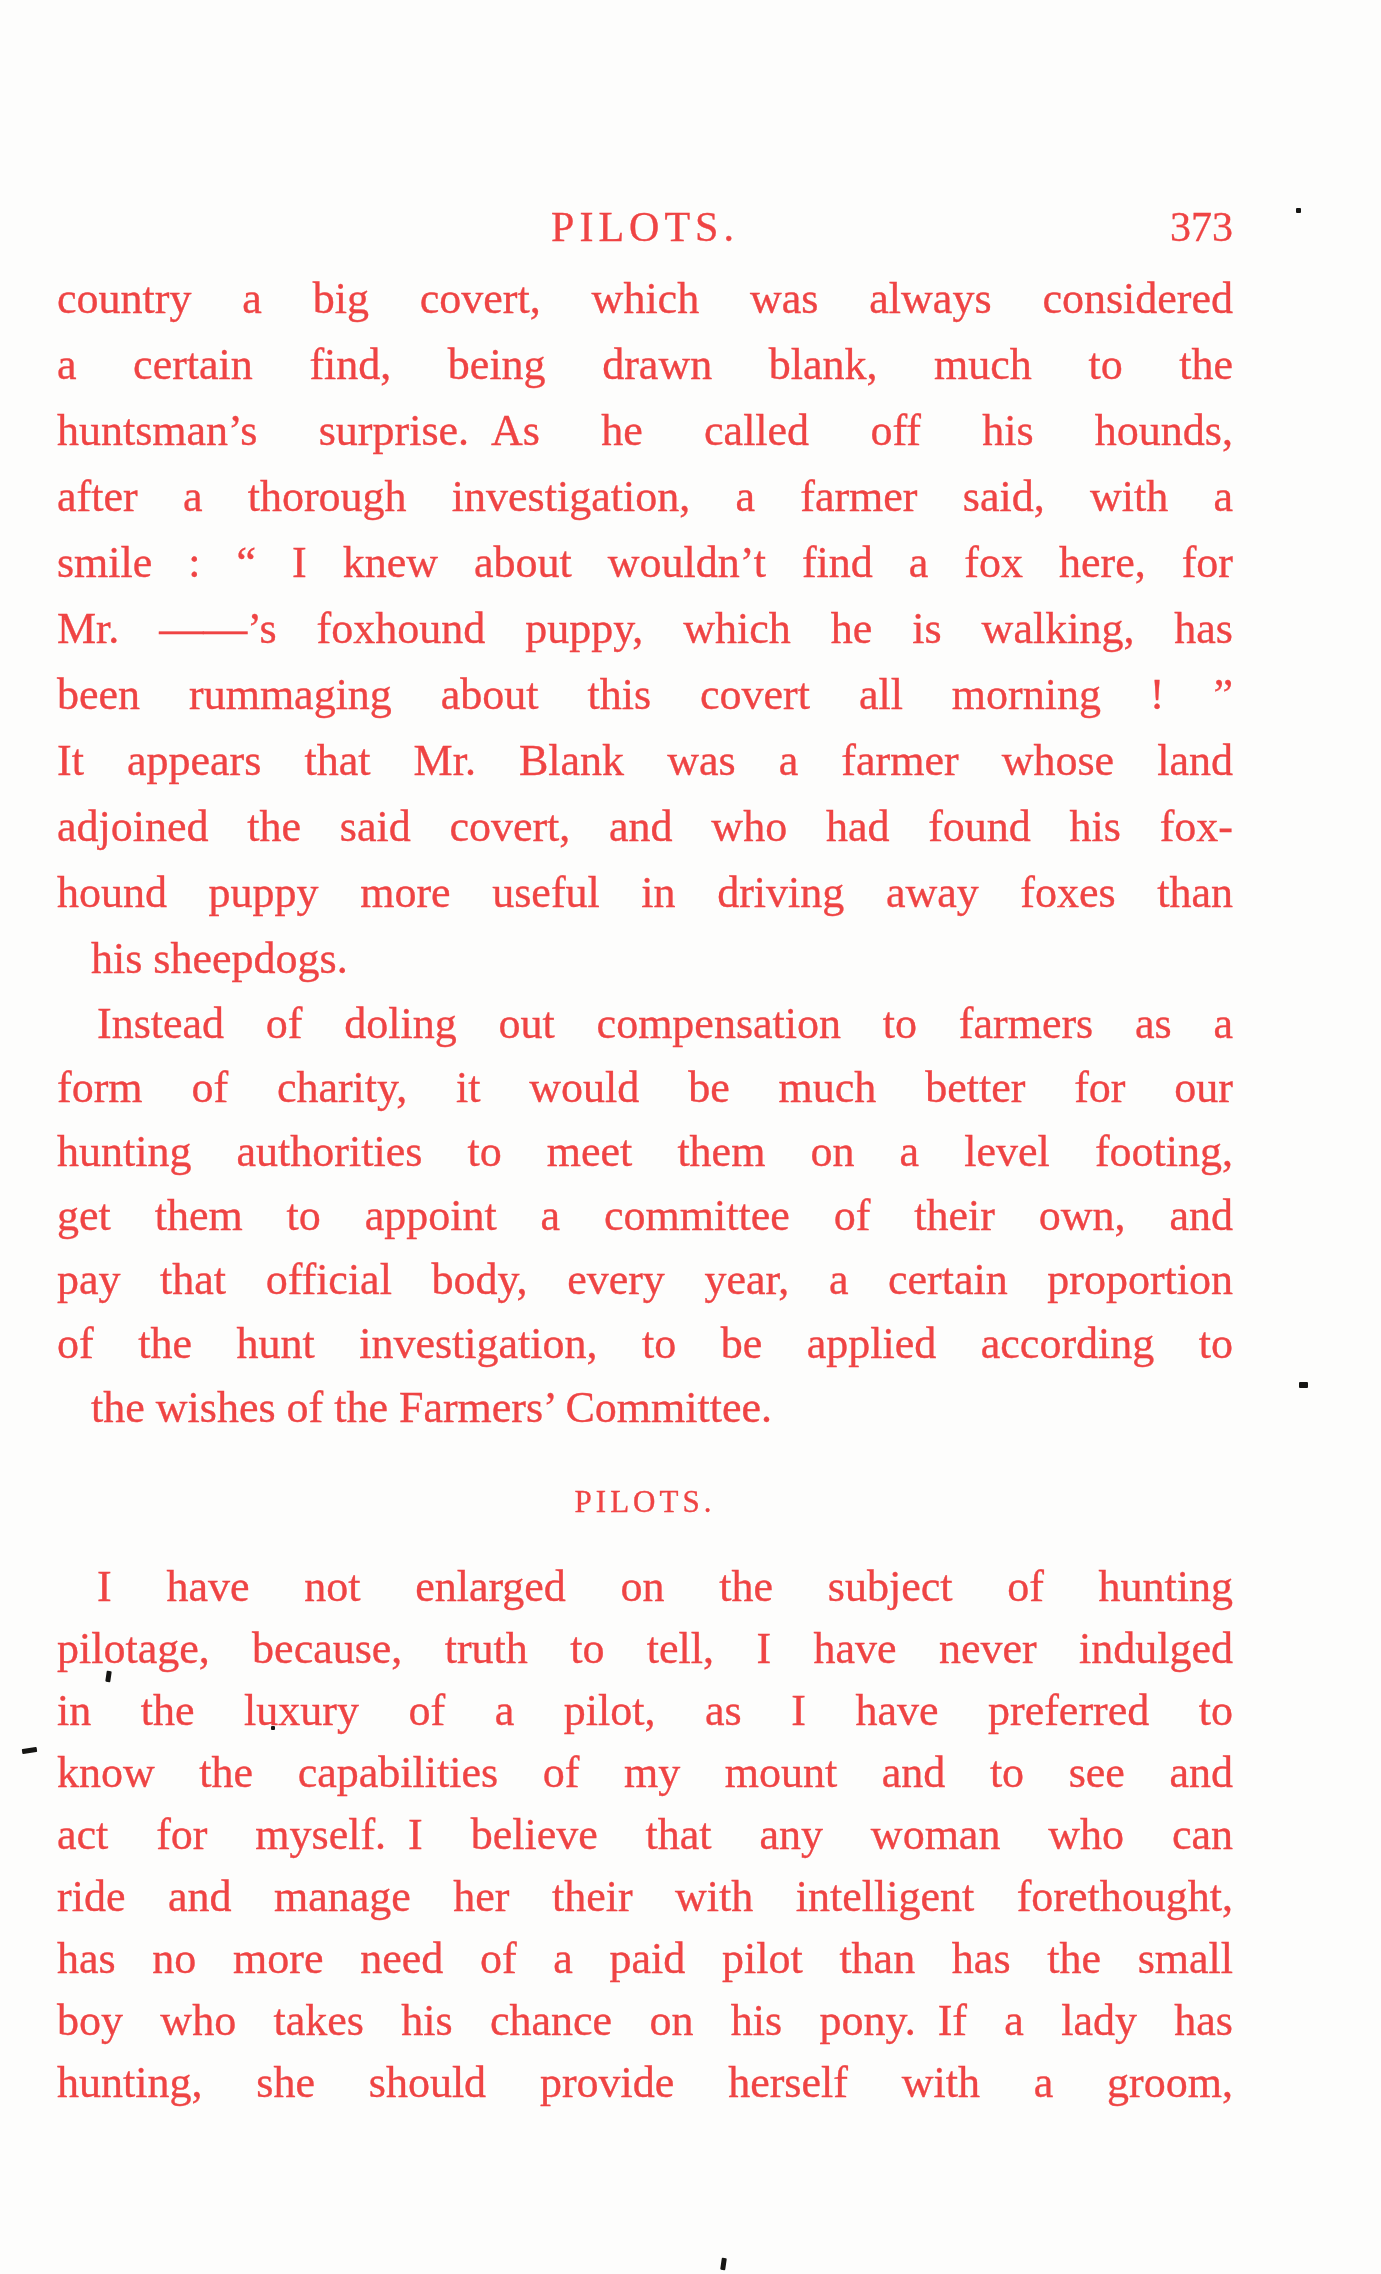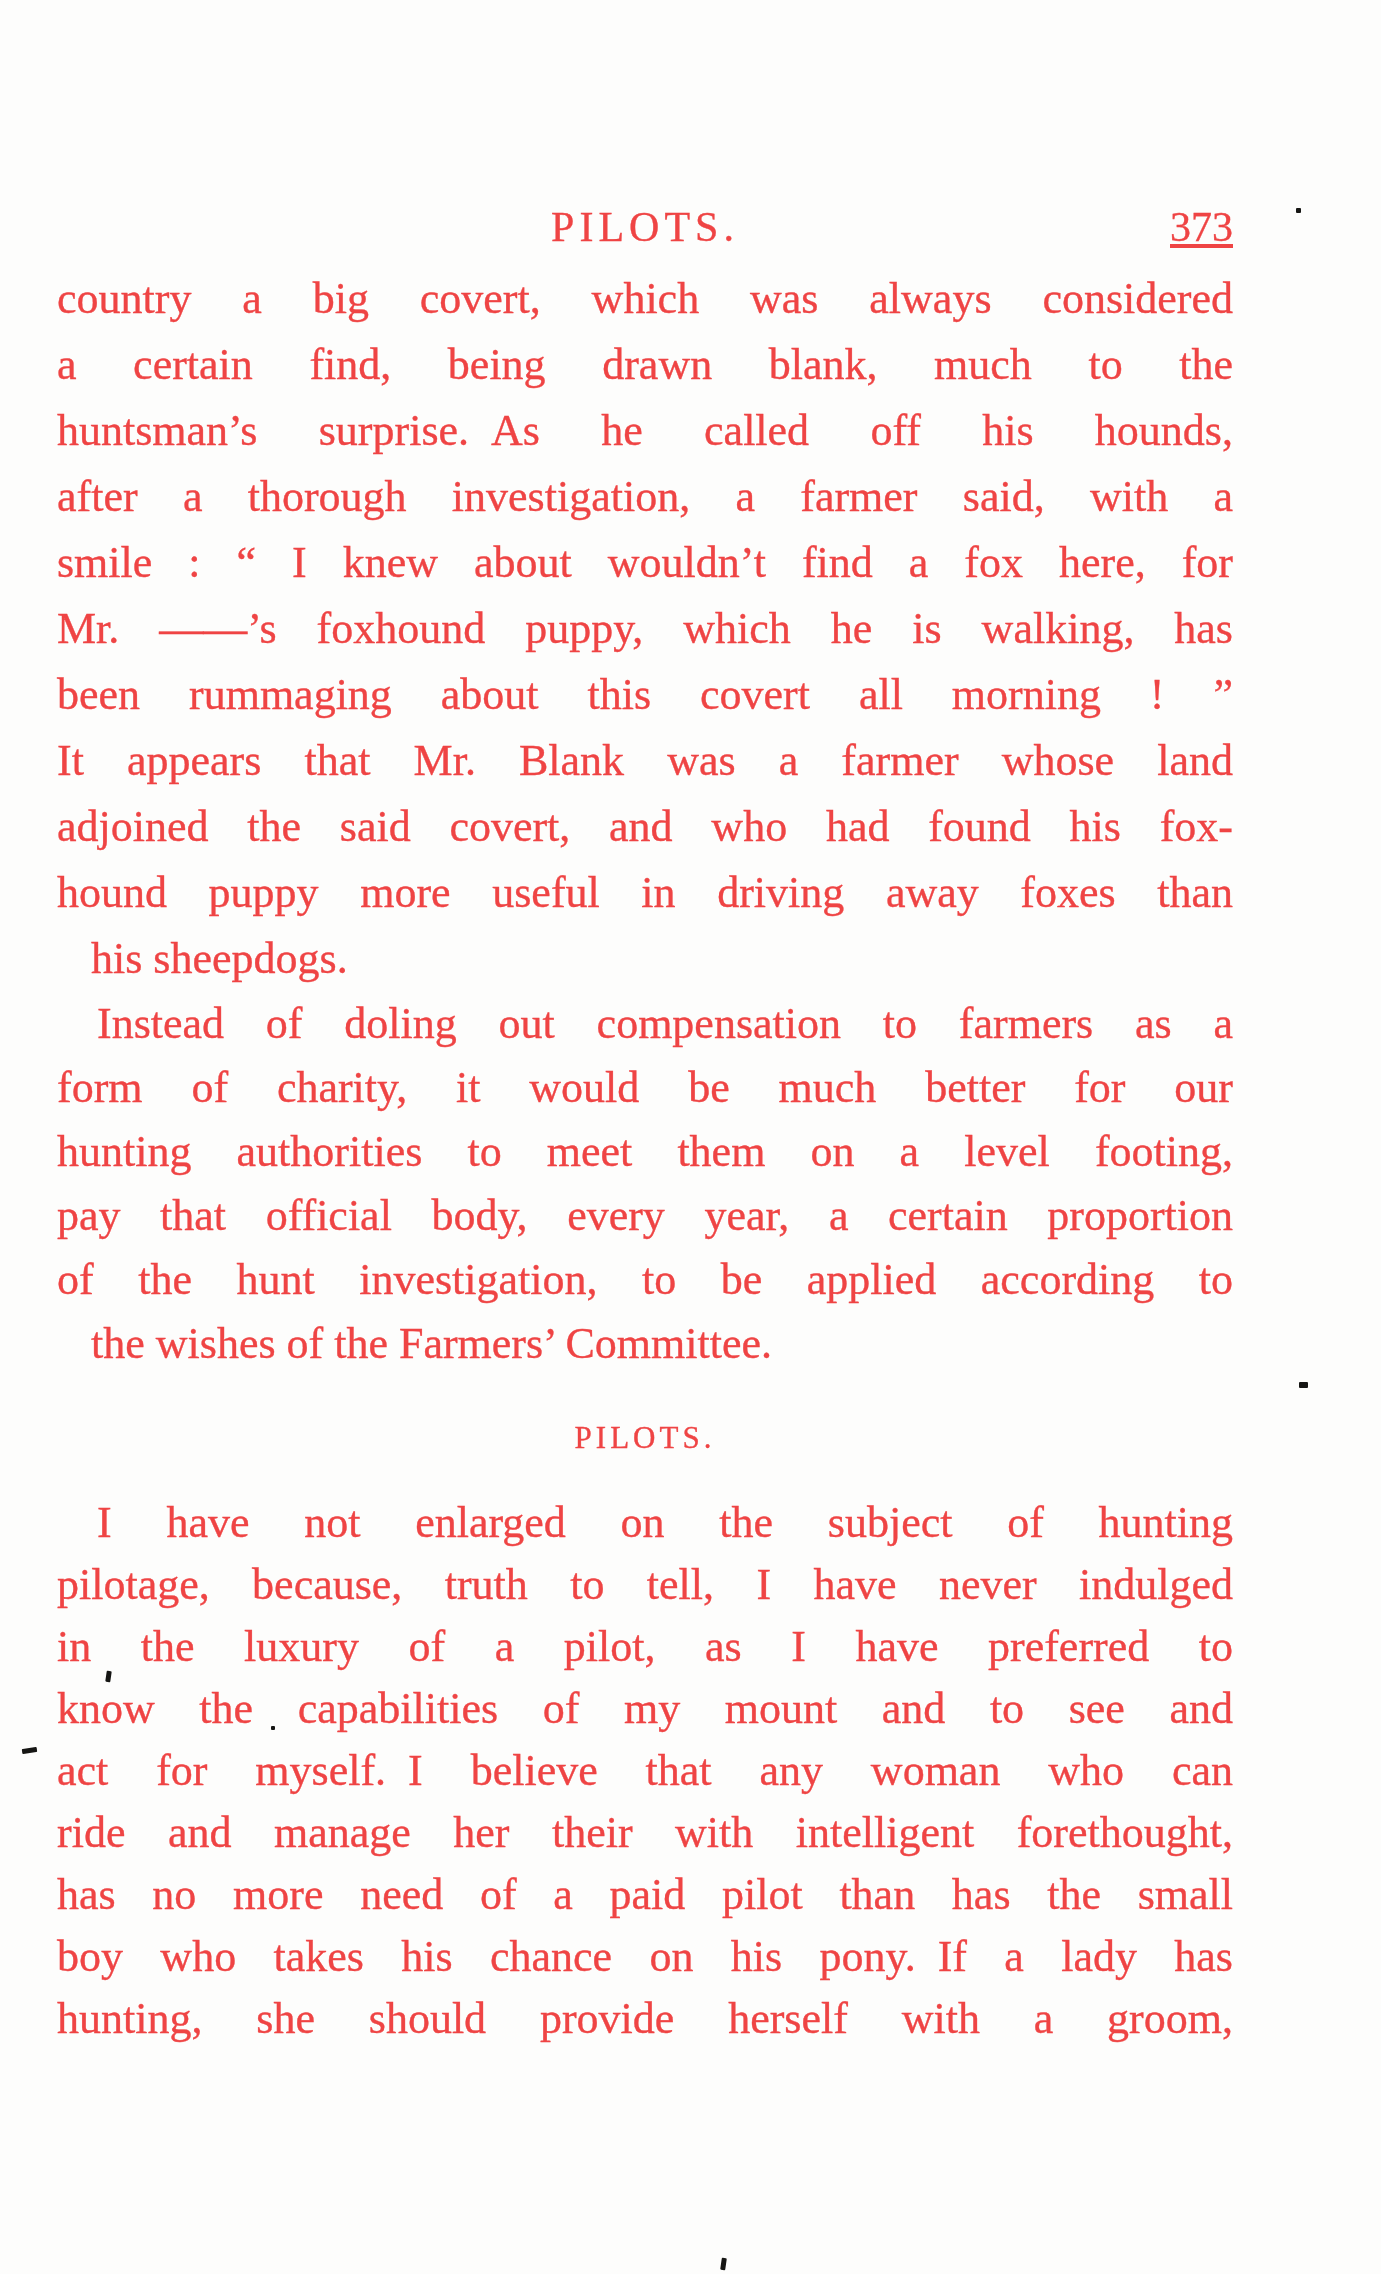--- a/index.html
+++ b/index.html
@@ -30,21 +30,20 @@
     font-size: 42px;
     letter-spacing: 5px;
     line-height: 46px;
   }
   .page-number {
     position: absolute;
     right: 0;
     top: 0;
     font-size: 42px;
     line-height: 46px;
-    text-decoration: underline;
   }
 
   
   .text-column {
     position: absolute;
     left: 57px;
     top: 266px;
     width: 1176px;
     font-size: 44px;
   }
@@ -102,20 +101,21 @@
         <div class="text-line">been rummaging about this covert all morning ! ”</div>
         <div class="text-line">It appears that Mr. Blank was a farmer whose land</div>
         <div class="text-line">adjoined the said covert, and who had found his fox-</div>
         <div class="text-line">hound puppy more useful in driving away foxes than</div>
         <div class="text-line">his sheepdogs.</div>
       </div>
       <div class="paragraph indent-first no-justify-last" data-block-index="1">
         <div class="text-line">Instead of doling out compensation to farmers as a</div>
         <div class="text-line">form of charity, it would be much better for our</div>
         <div class="text-line">hunting authorities to meet them on a level footing,</div>
+        <div class="text-line">get them to appoint a committee of their own, and</div>
         <div class="text-line">pay that official body, every year, a certain proportion</div>
         <div class="text-line">of the hunt investigation, to be applied according to</div>
         <div class="text-line">the wishes of the Farmers’ Committee.</div>
       </div>
       <div class="subheading">PILOTS.</div>
       <div class="paragraph indent-first" data-block-index="3">
         <div class="text-line">I have not enlarged on the subject of hunting</div>
         <div class="text-line">pilotage, because, truth to tell, I have never indulged</div>
         <div class="text-line">in the luxury of a pilot, as I have preferred to</div>
         <div class="text-line">know the capabilities of my mount and to see and</div>

